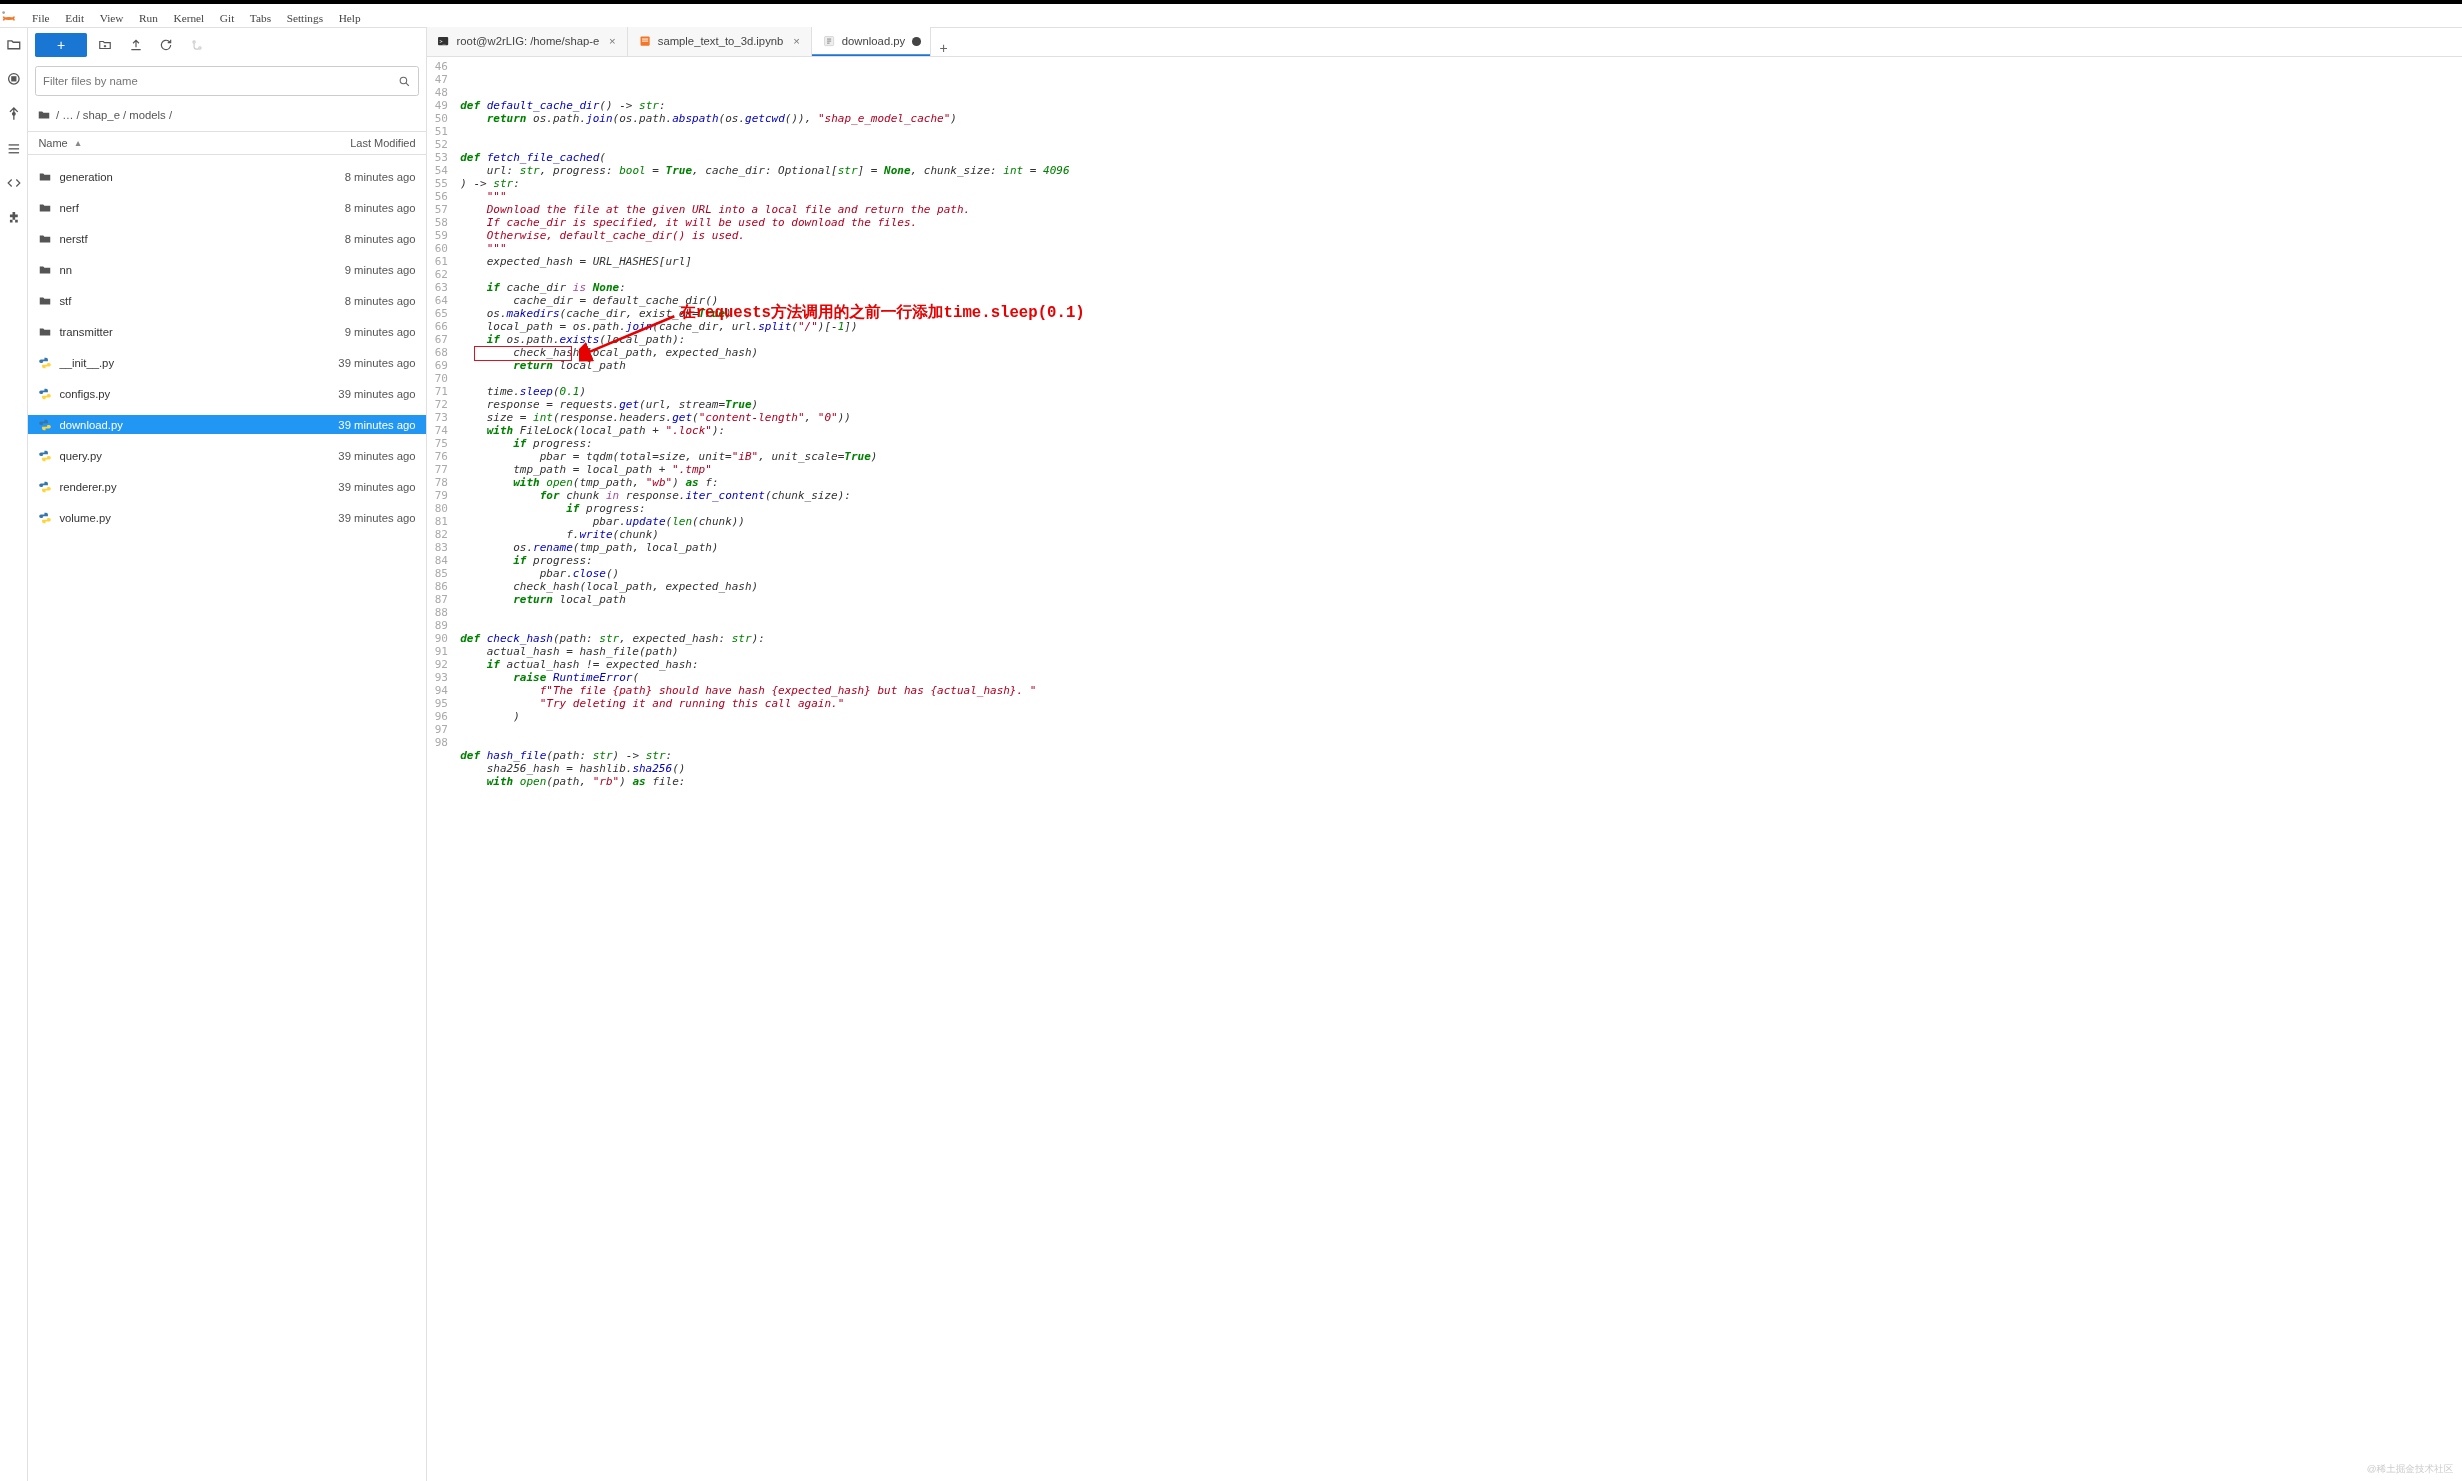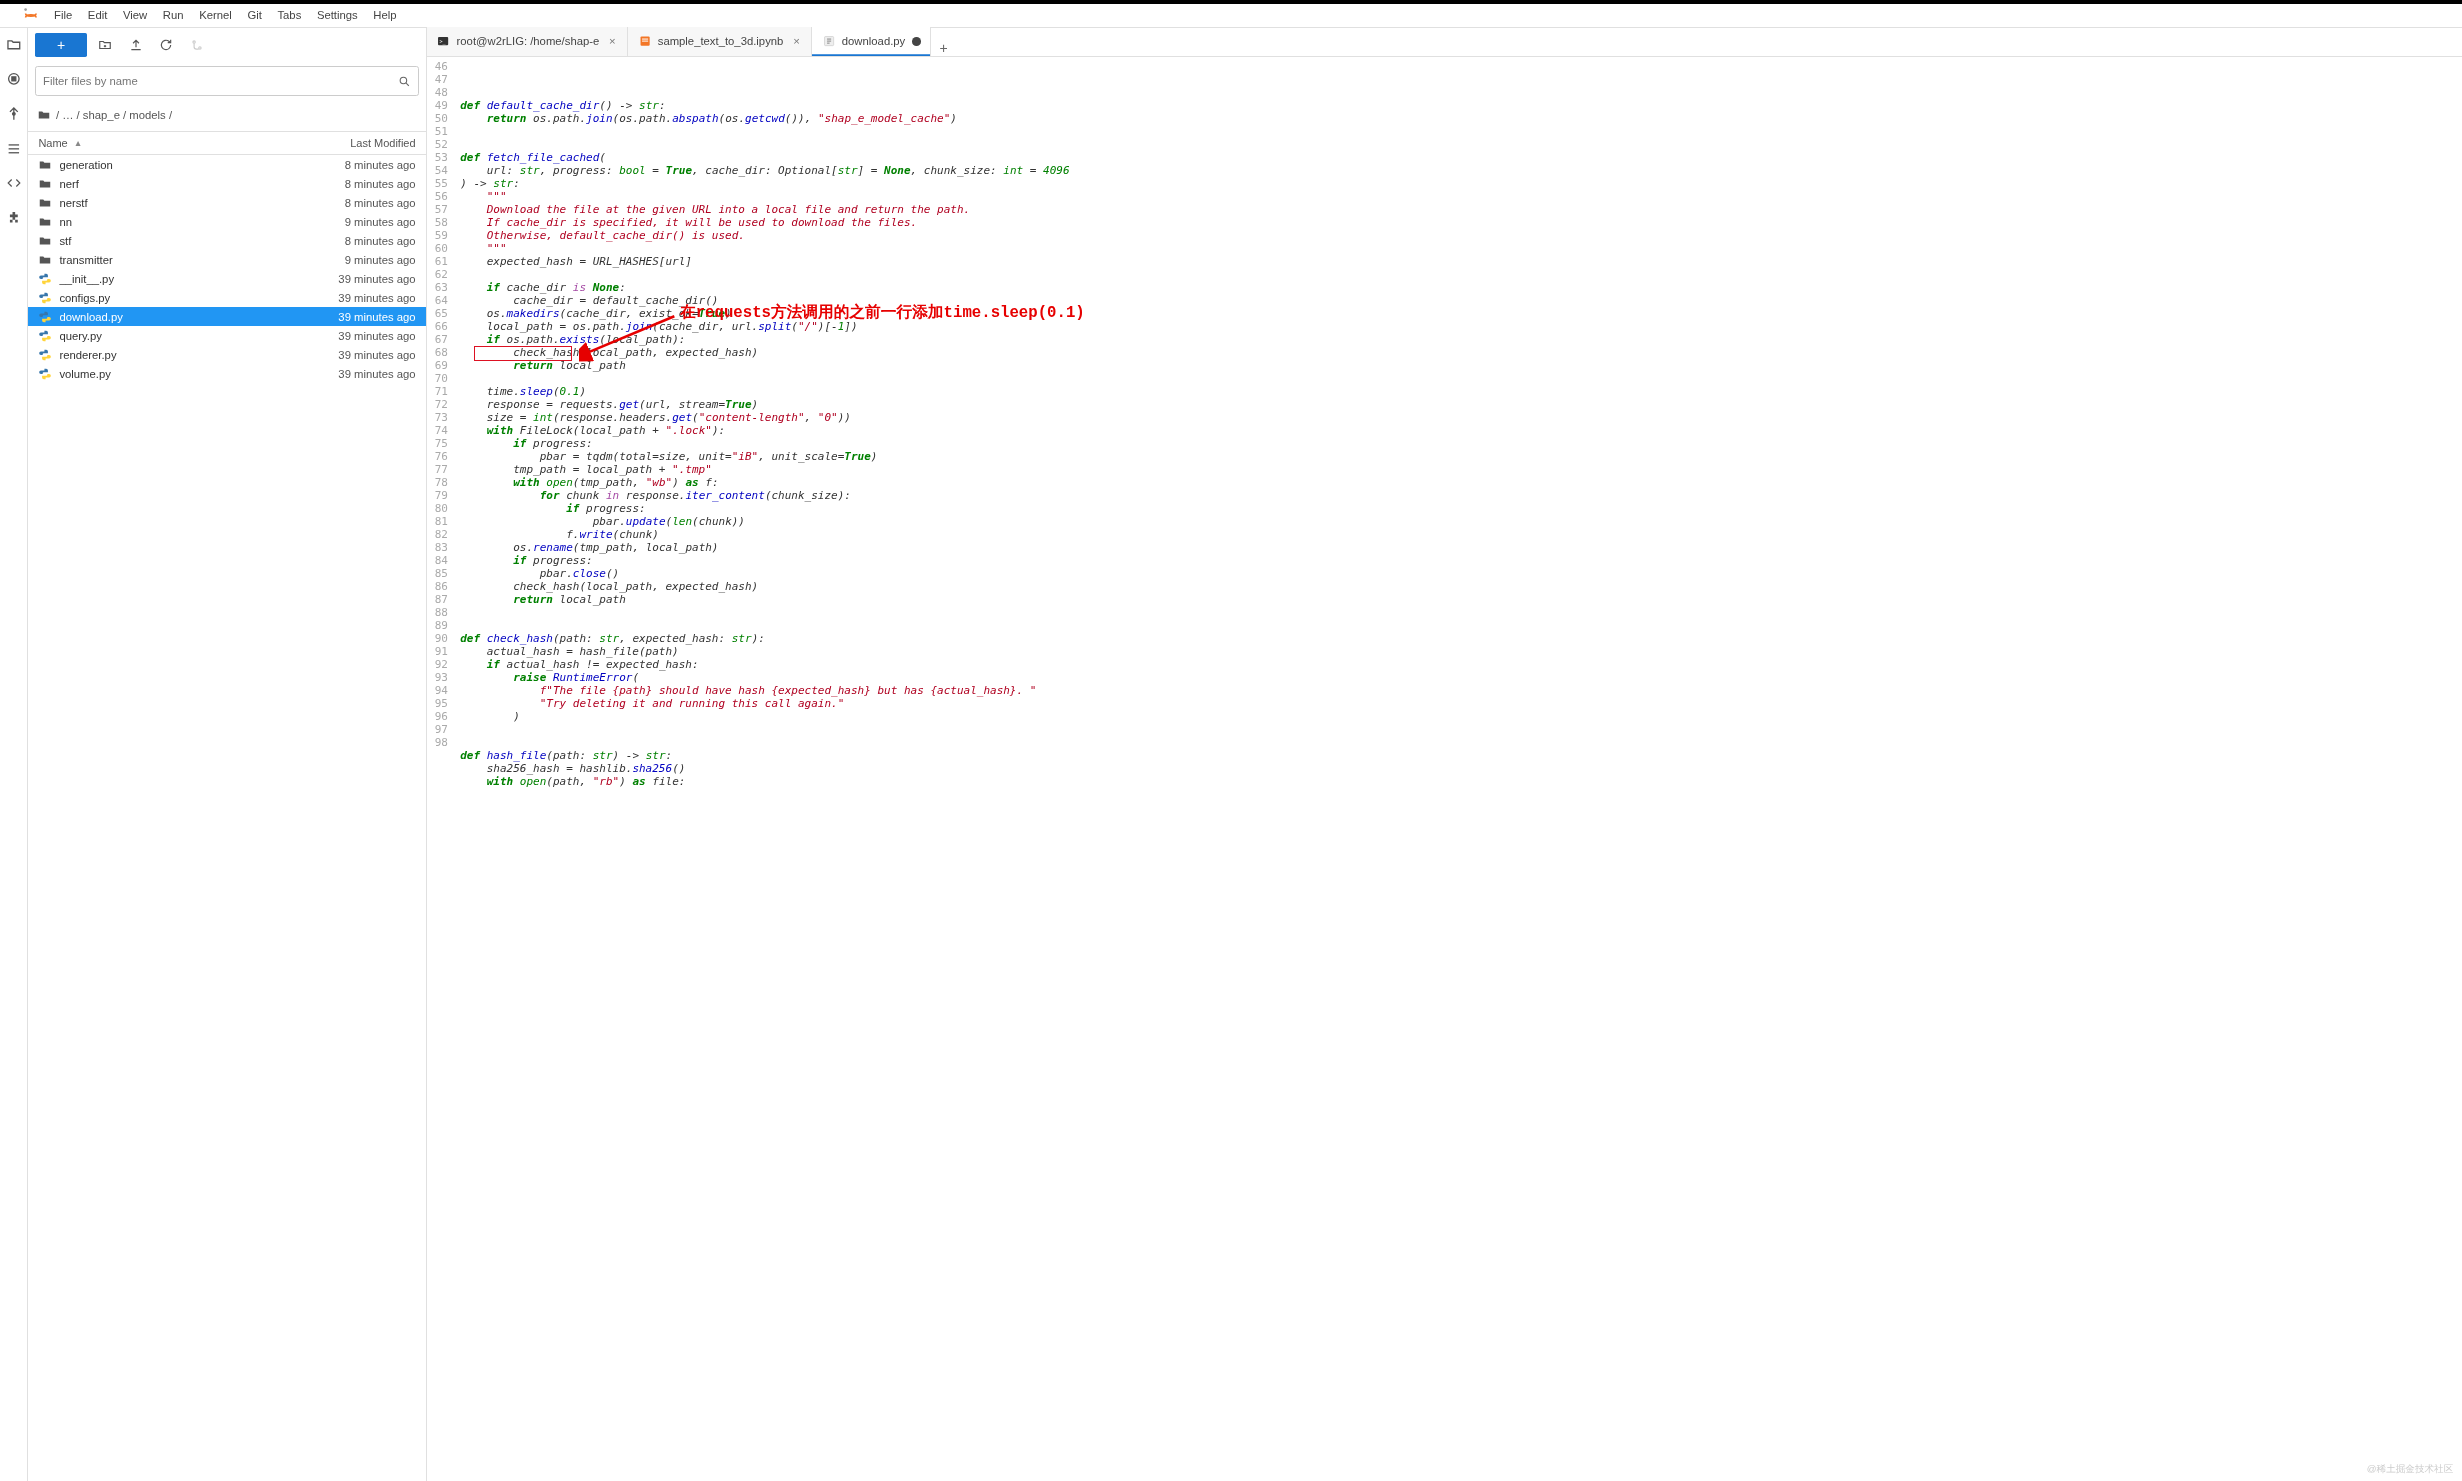--- a/index.html
+++ b/index.html
@@ -1,40 +1,40 @@
 <!DOCTYPE html>
 <html style="font-size:14px"><head>
 <meta charset="utf-8">
 <style>
 * { box-sizing: border-box; margin: 0; padding: 0; }
 body { font-family: -apple-system, BlinkMacSystemFont, "Segoe UI", Helvetica, Arial, sans-serif; font-size: 11.3px; color: #333; background: #fff; overflow: hidden; }
 .app { display: flex; flex-direction: column; height: 100vh; width: 100vw; }
 .topbar { height: 3.5px; background: #000; }
-.menubar { display: flex; align-items: center; height: 24.4px; padding: 0 22px; border-bottom: 0.9px solid #e0e0e0; gap: 1.7px; }
+.menubar { display: flex; align-items: flex-end; height: 24.4px; padding: 0 0; border-bottom: 0.9px solid #e0e0e0; gap: 1.7px; font-family: Liberation Serif, serif; }
 .jupyter-logo { width: 17.4px; height: 17.4px; margin-right: 5.2px; display:flex; align-items:center; justify-content:center; }
 .menu-item { padding: 2.6px 7.8px; color: #444; cursor: pointer; font-size: 11.3px; }
 .main { flex: 1; display: flex; min-height: 0; }
 .leftbar { width: 28px; background: #fff; border-right: 0.9px solid #e0e0e0; display: flex; flex-direction: column; align-items: center; padding-top: 8.7px; gap: 19px; color: #555; }
 .leftbar .lb-icon { width: 15.7px; height: 15.7px; cursor: pointer; display:flex; align-items:center; justify-content:center; }
 .filepanel { width: 399px; border-right: 0.9px solid #e0e0e0; display: flex; flex-direction: column; background:#fff; }
 .fp-toolbar { display: flex; align-items: center; padding: 5.2px 7px; gap: 6.1px; }
 .btn-new { background:#1976d2; color:#fff; border:none; border-radius:1.7px; width:52px; height:24.4px; font-size:14px; cursor:pointer; display:flex; align-items:center; justify-content:center; }
 .fp-tool { width:24.4px; height:24.4px; display:flex; align-items:center; justify-content:center; color:#555; cursor:pointer; font-size:13px; }
 .fp-filter { padding: 3.5px 7px 7px 7px; }
 .filter-wrap { display:flex; align-items:center; border:0.9px solid #ccc; border-radius:2.6px; padding:0 7px; height:30px; }
 .filter-wrap input { flex:1; border:none; outline:none; font-size:11.3px; color:#333; background:transparent; }
 .filter-wrap .search-icon { color:#666; font-size:13px; }
 .fp-breadcrumb { display:flex; align-items:center; padding: 5.2px 8.7px 8.7px 8.7px; gap:5.2px; color:#555; font-size:11.3px; }
 .bc-folder { width:14px; height:14px; }
 .fp-header { display:flex; align-items:center; border-top:0.9px solid #e0e0e0; border-bottom:0.9px solid #e0e0e0; padding:5.2px 10.4px; color:#555; font-size:11px; }
 .fp-header .col-name { flex:1; font-weight:400; display:flex; align-items:center; gap:6px; }
 .fp-header .col-mod { text-align:right; }
 .fp-header .caret { font-size:8.7px; color:#888; }
 .fp-list { flex:1; overflow:auto; }
-.fp-row { display:flex; align-items:center; padding:3.5px 10.4px; height:19px; cursor:pointer; }
+.fp-row { display:flex; align-items:center; padding:3.5px 10.4px; height:19px; cursor:pointer;margin-top:12px; }
 .fp-row.selected { background:#2196f3; color:#fff; }
 .fp-row.selected .row-mod { color:#fff; }
 .row-icon { width:14px; height:14px; margin-right:7px; flex-shrink:0; display:flex; align-items:center; justify-content:center; }
 .row-name { flex:1; font-size:11.3px; white-space:nowrap; overflow:hidden; text-overflow:ellipsis; }
 .row-mod { color:#555; font-size:11.3px; }
 .editorpane { flex:1; display:flex; flex-direction:column; min-width:0; position:relative; }
 .tabs { display:flex; align-items:flex-end; border-bottom:0.9px solid #e0e0e0; height:29px; background:#fff; }
 .tab { display:flex; align-items:center; height:29px; padding:0 8.7px 0 10.4px; gap:7px; border-right:0.9px solid #e0e0e0; font-size:11.3px; color:#444; cursor:pointer; min-width:0; }
 .tab.active { background:#fff; box-shadow: inset 0 -1.7px 0 #1976d2; }
 .tab:not(.active) { background:#f7f7f7; }

